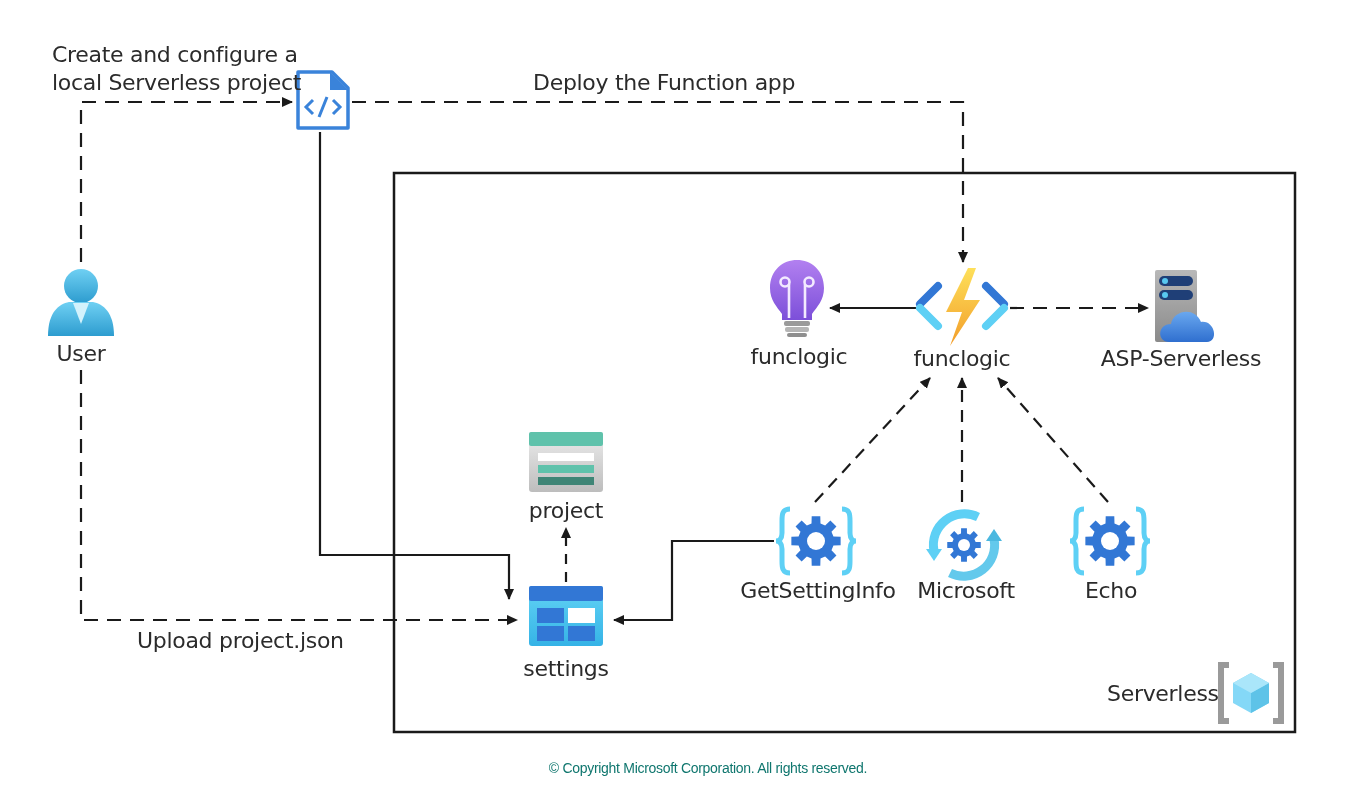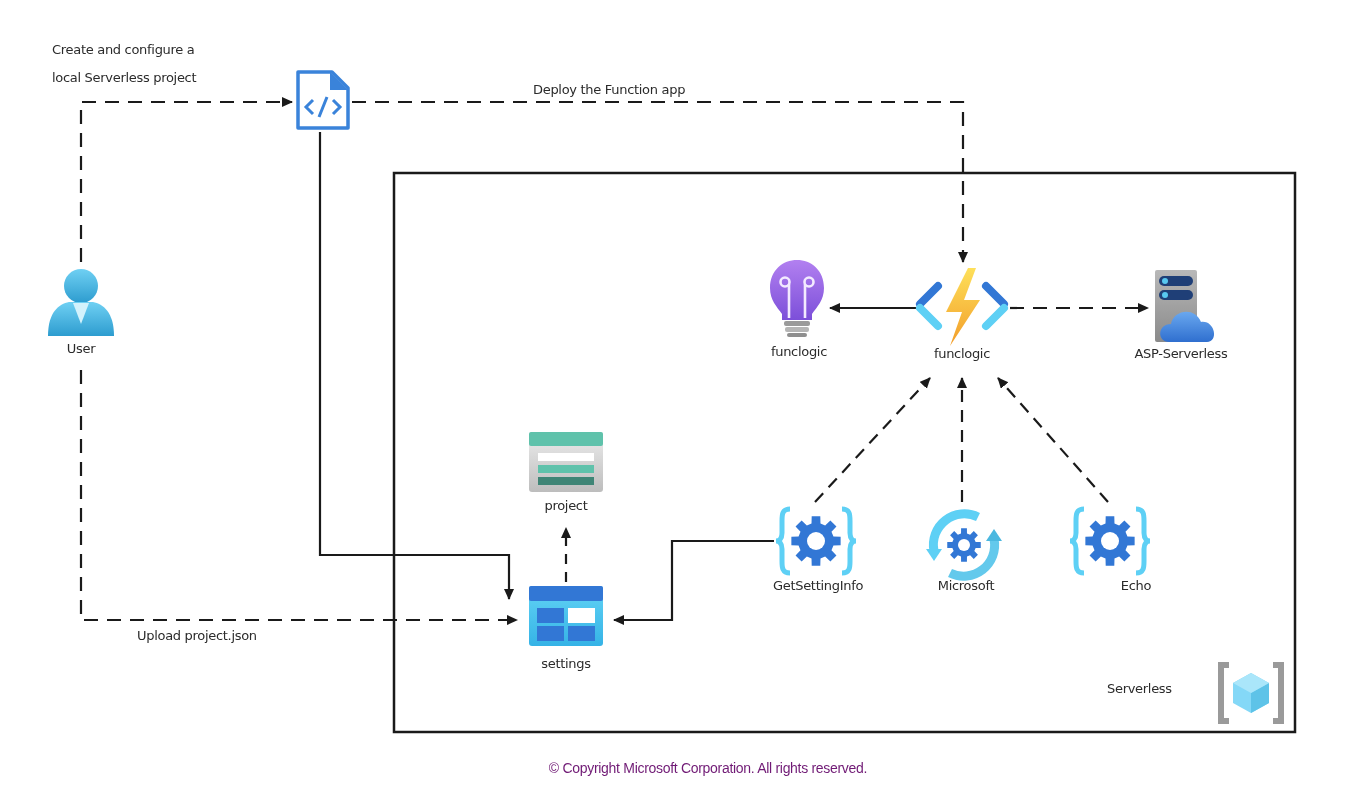--- a/index.html
+++ b/index.html
@@ -1,23 +1,23 @@
 <!DOCTYPE html>
 <html><head>
   <meta charset="utf-8">
   <style>
     html, body { margin: 0; padding: 0; background: #ffffff; }
     body { width: 1350px; height: 802px; position: relative; overflow: hidden;
            font-family: "DejaVu Sans", "Liberation Sans", sans-serif; color: #2b2b2b; }
     #canvas { position: absolute; left: 0; top: 0; width: 1350px; height: 802px; }
-    .lbl { position: absolute; font-size: 13px; white-space: nowrap; color: #2b2b2b;
+    .lbl { position: absolute; font-size: 22px; white-space: nowrap; color: #2b2b2b;
            font-family: "DejaVu Sans", "Liberation Sans", sans-serif; letter-spacing: -0.3px; }
     .lbl.c { transform: translateX(-50%); }
     .copyright { position: absolute; left: 708px; top: 760px; transform: translateX(-50%);
-                 font-size: 14px; color: #701a75; white-space: nowrap; letter-spacing: -0.3px;
+                 font-size: 14px; color: #0f766e; white-space: nowrap; letter-spacing: -0.3px;
                  font-family: "Liberation Sans", sans-serif; }
   </style>
 </head>
 <body>
 
 <svg id="canvas" width="1350" height="802" viewBox="0 0 1350 802">
   <defs>
     <marker id="arrow" markerWidth="12" markerHeight="12" refX="10" refY="5" orient="auto" markerUnits="userSpaceOnUse">
       <path d="M0,0 L11,5 L0,10 z" fill="#1a1a1a"></path>
     </marker>
@@ -169,27 +169,27 @@
     <path d="M-22,-28 L-30,-28 L-30,28 L-22,28" fill="none" stroke="#9a9a9a" stroke-width="6"></path>
     <path d="M22,-28 L30,-28 L30,28 L22,28" fill="none" stroke="#9a9a9a" stroke-width="6"></path>
     <path d="M0,-20 L18,-10 L18,10 L0,20 L-18,10 L-18,-10 Z" fill="#84d8f7"></path>
     <path d="M0,0 L18,-10 L18,10 L0,20 Z" fill="#5ec3e8"></path>
     <path d="M0,0 L-18,-10 L0,-20 L18,-10 Z" fill="#aae6fa"></path>
   </g>
 </svg>
 
 <div class="lbl" style="left:52px; top:42px;">Create and configure a</div>
 <div class="lbl" style="left:52px; top:70px;">local Serverless project</div>
-<div class="lbl" style="left:533px; top:70px;margin-top:12px;">Deploy the Function app</div>
+<div class="lbl" style="left:533px; top:70px;">Deploy the Function app</div>
 <div class="lbl" style="left:137px; top:628px;">Upload project.json</div>
 
 <div class="lbl c" style="left:81px; top:341px;">User</div>
 <div class="lbl c" style="left:799px; top:344px;">funclogic</div>
 <div class="lbl c" style="left:962px; top:346px;">funclogic</div>
 <div class="lbl c" style="left:1181px; top:346px;">ASP-Serverless</div>
 <div class="lbl c" style="left:566px; top:498px;">project</div>
 <div class="lbl c" style="left:566px; top:656px;">settings</div>
 <div class="lbl c" style="left:818px; top:578px;">GetSettingInfo</div>
 <div class="lbl c" style="left:966px; top:578px;">Microsoft</div>
-<div class="lbl c" style="left:1111px; top:578px;margin-left:25px;">Echo</div>
+<div class="lbl c" style="left:1111px; top:578px;">Echo</div>
 <div class="lbl" style="left:1107px; top:681px;">Serverless</div>
 
 <div class="copyright">© Copyright Microsoft Corporation. All rights reserved.</div>
 
 </body></html>

